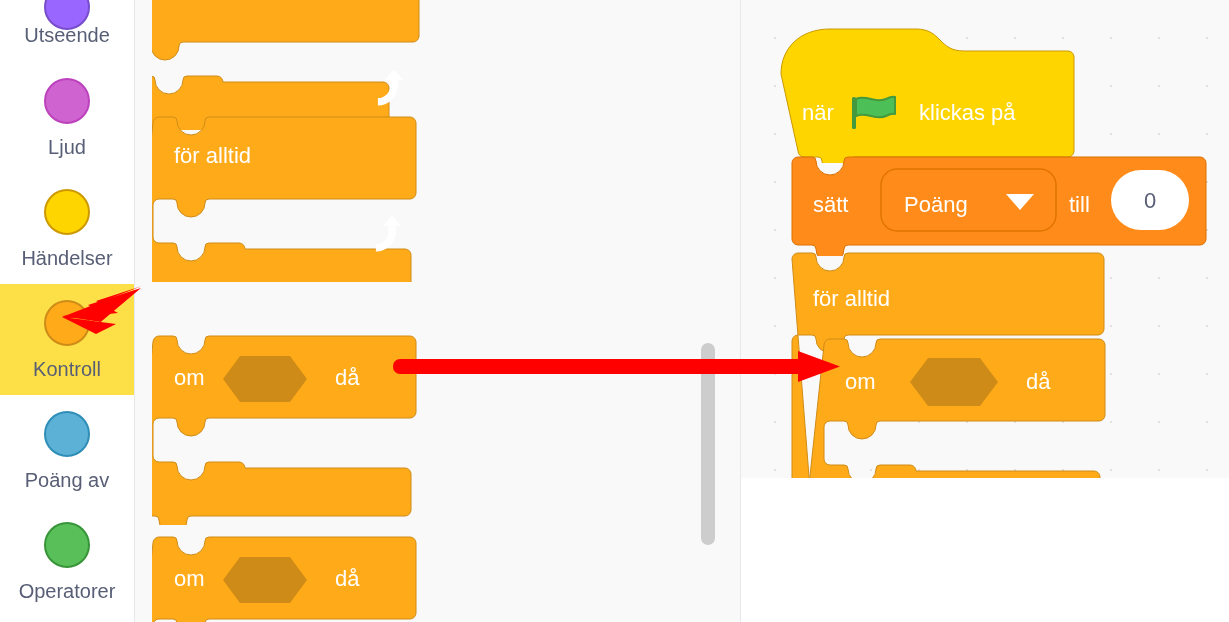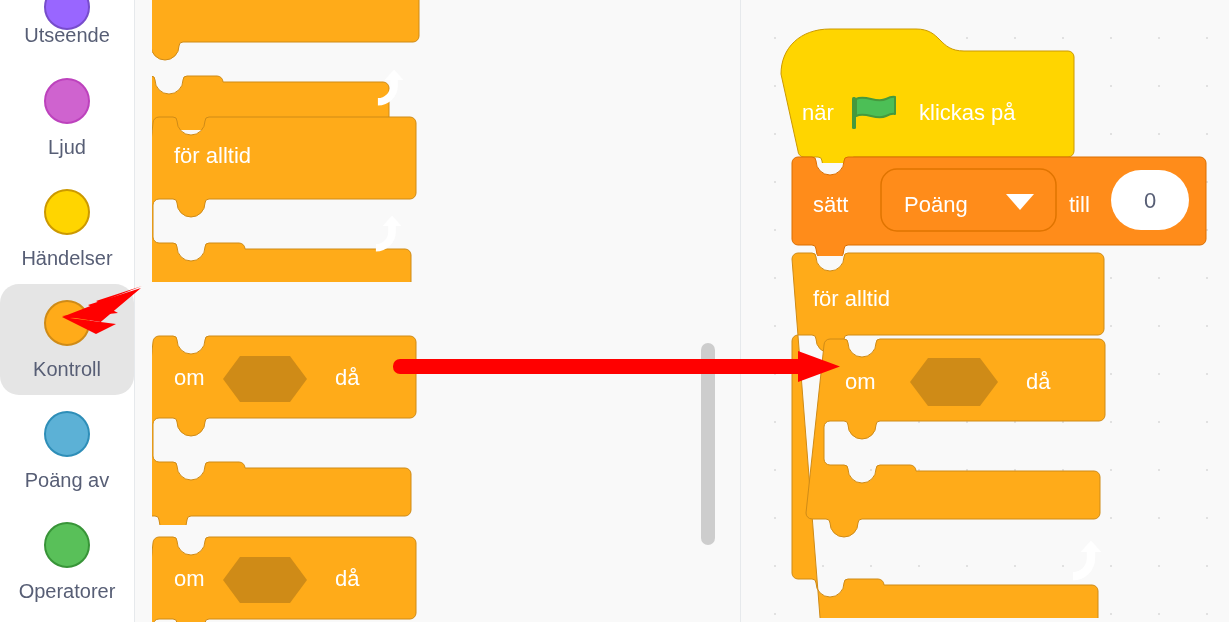--- a/index.html
+++ b/index.html
@@ -34,22 +34,21 @@
     width: 134px;
     height: 111px;
     display: flex;
     flex-direction: column;
     align-items: center;
     justify-content: center;
     box-sizing: border-box;
     position: relative;
   }
   .cat.selected {
-    background: #e5e5e5;
-    border-radius: 19px;
+    background: #fde047;
   }
   .cat-dot {
     width: 46px;
     height: 46px;
     border-radius: 50%;
     box-sizing: border-box;
   }
   .cat-label {
     margin-top: 13px;
     font-size: 20px;
@@ -72,21 +71,21 @@
     top: 0;
     bottom: 0;
     width: 1px;
     background: #e6e9ec;
   }
 
   
   .workspace {
     position: relative;
     flex: 1 1 auto;
-    height: 622px;
+    height: 478px;
     background: #f9f9f9;
     overflow: hidden;
   }
   .dotgrid {
     position: absolute;
     inset: 0;
     background-image: radial-gradient(#d9d9d9 1.2px, transparent 1.3px);
     background-size: 48px 48px;
     background-position: 10px 14px;
     opacity: .75;

